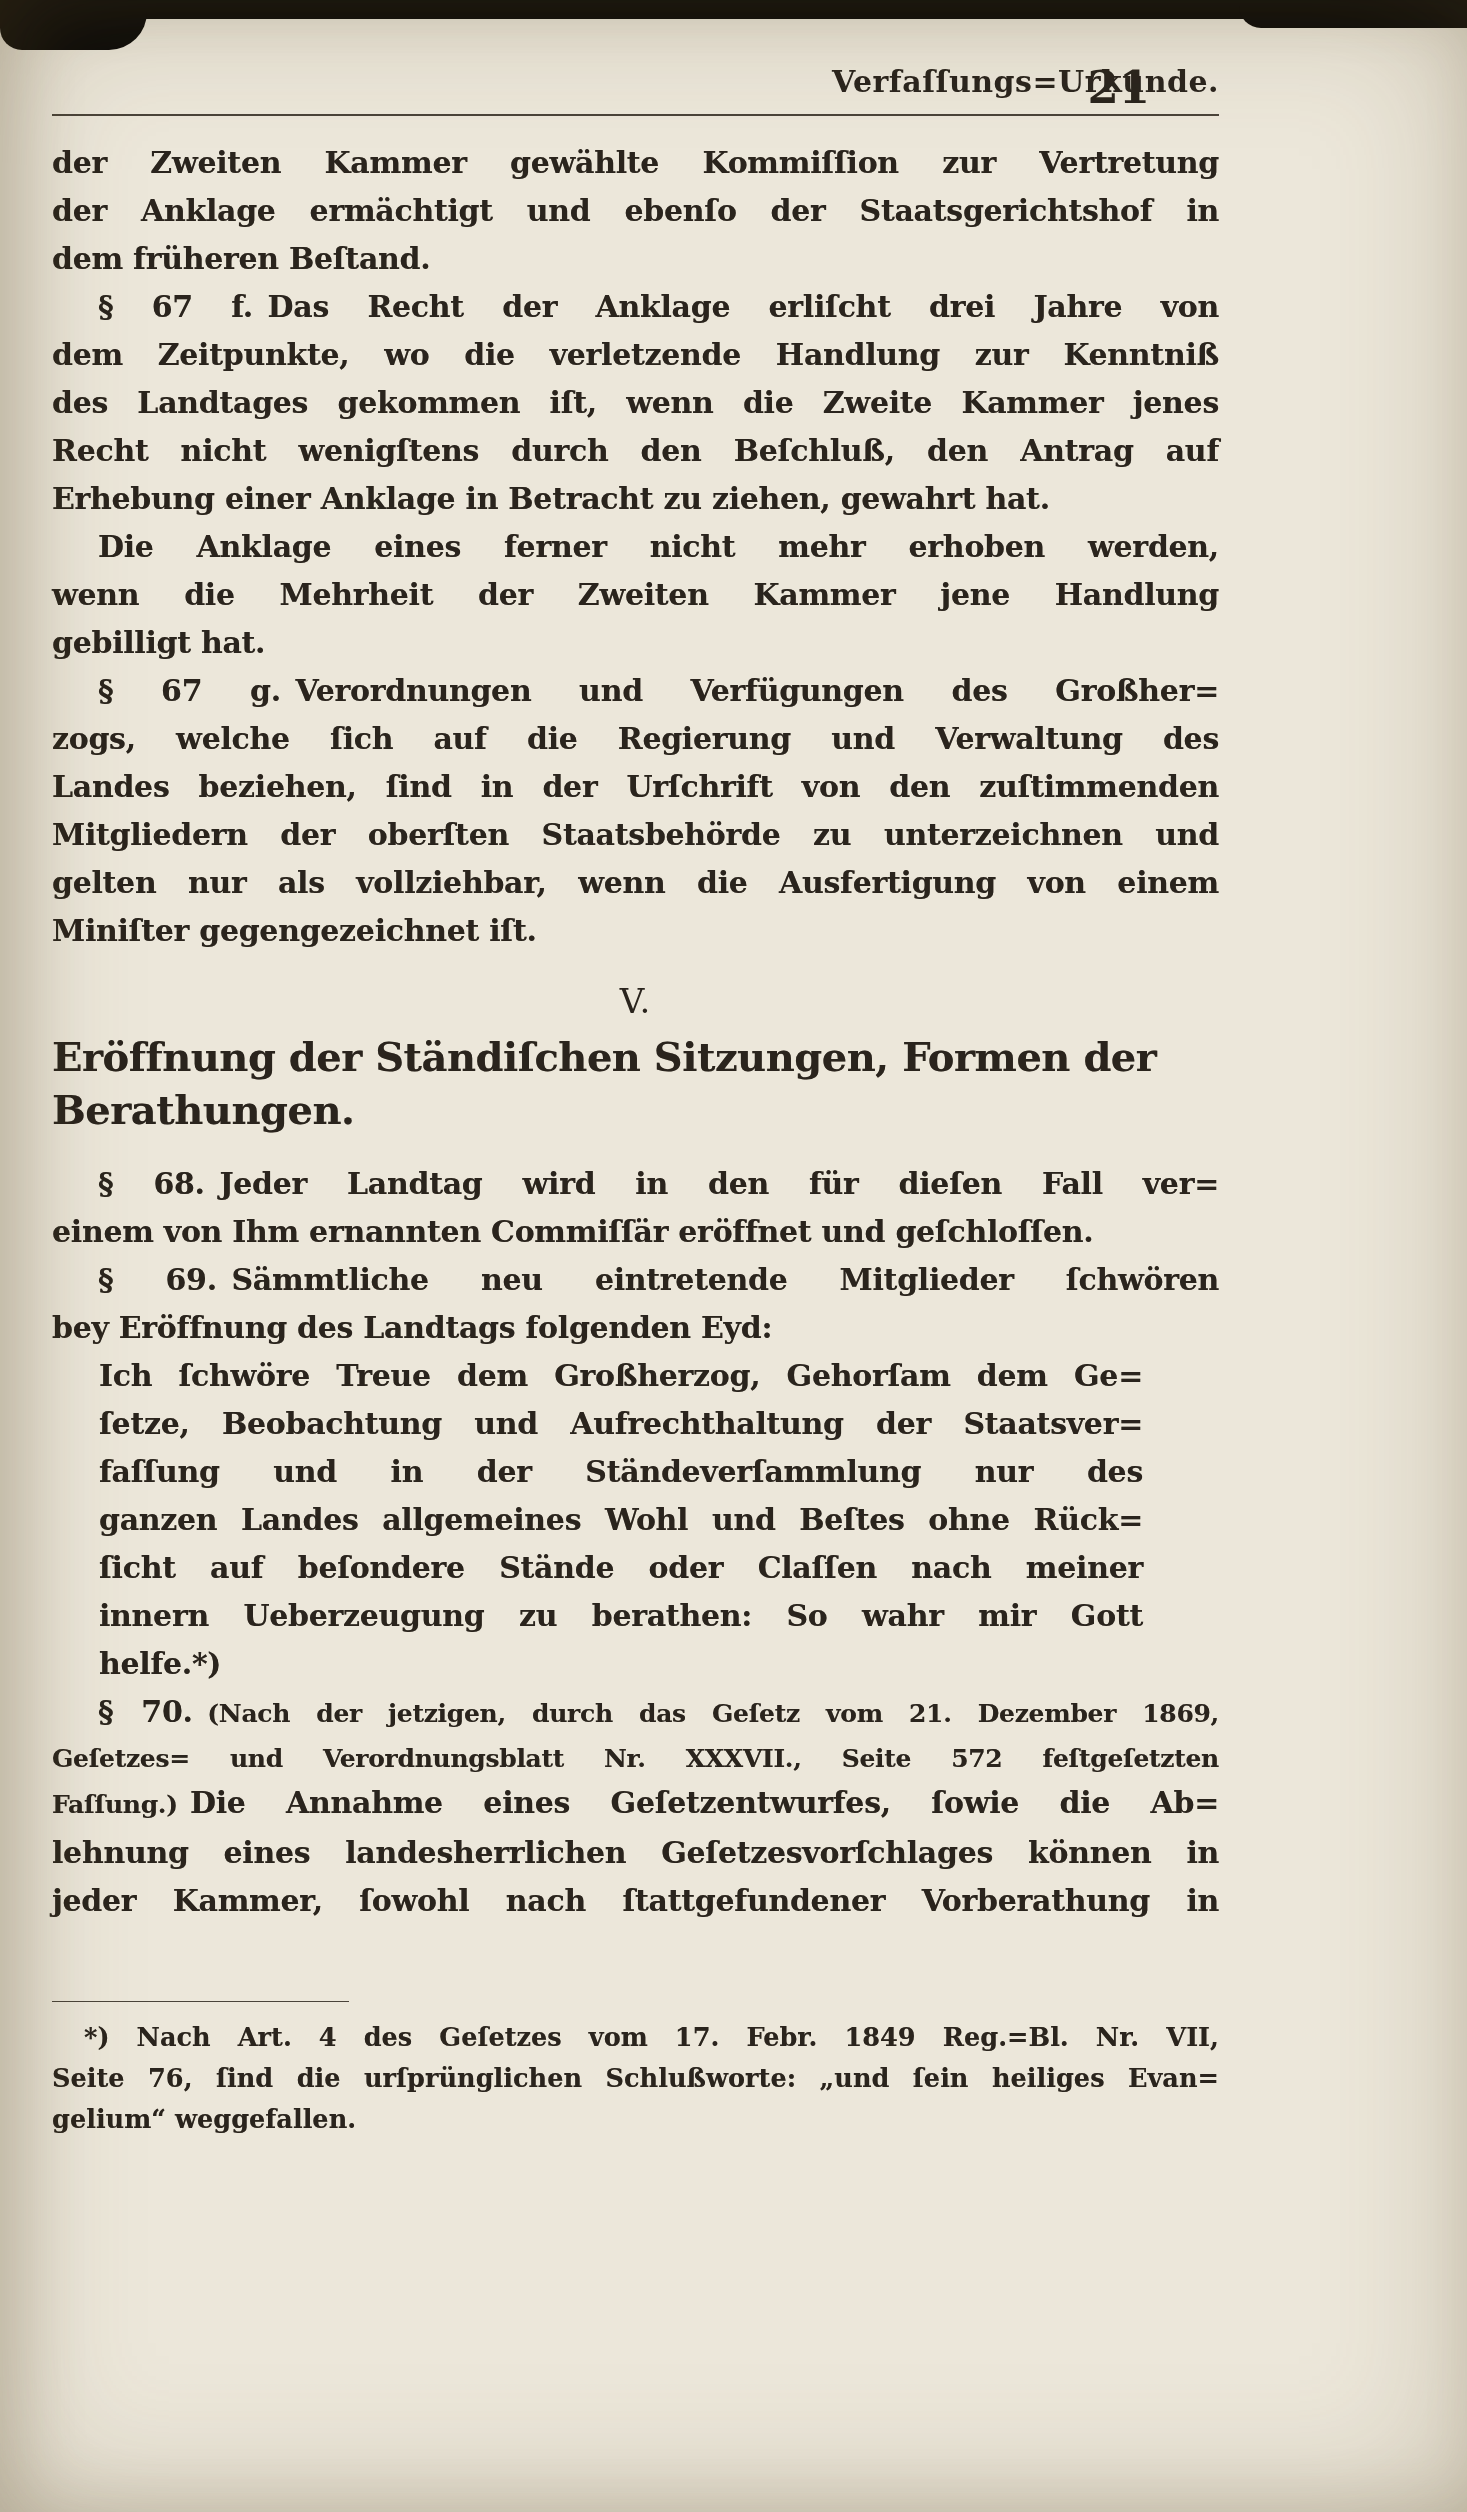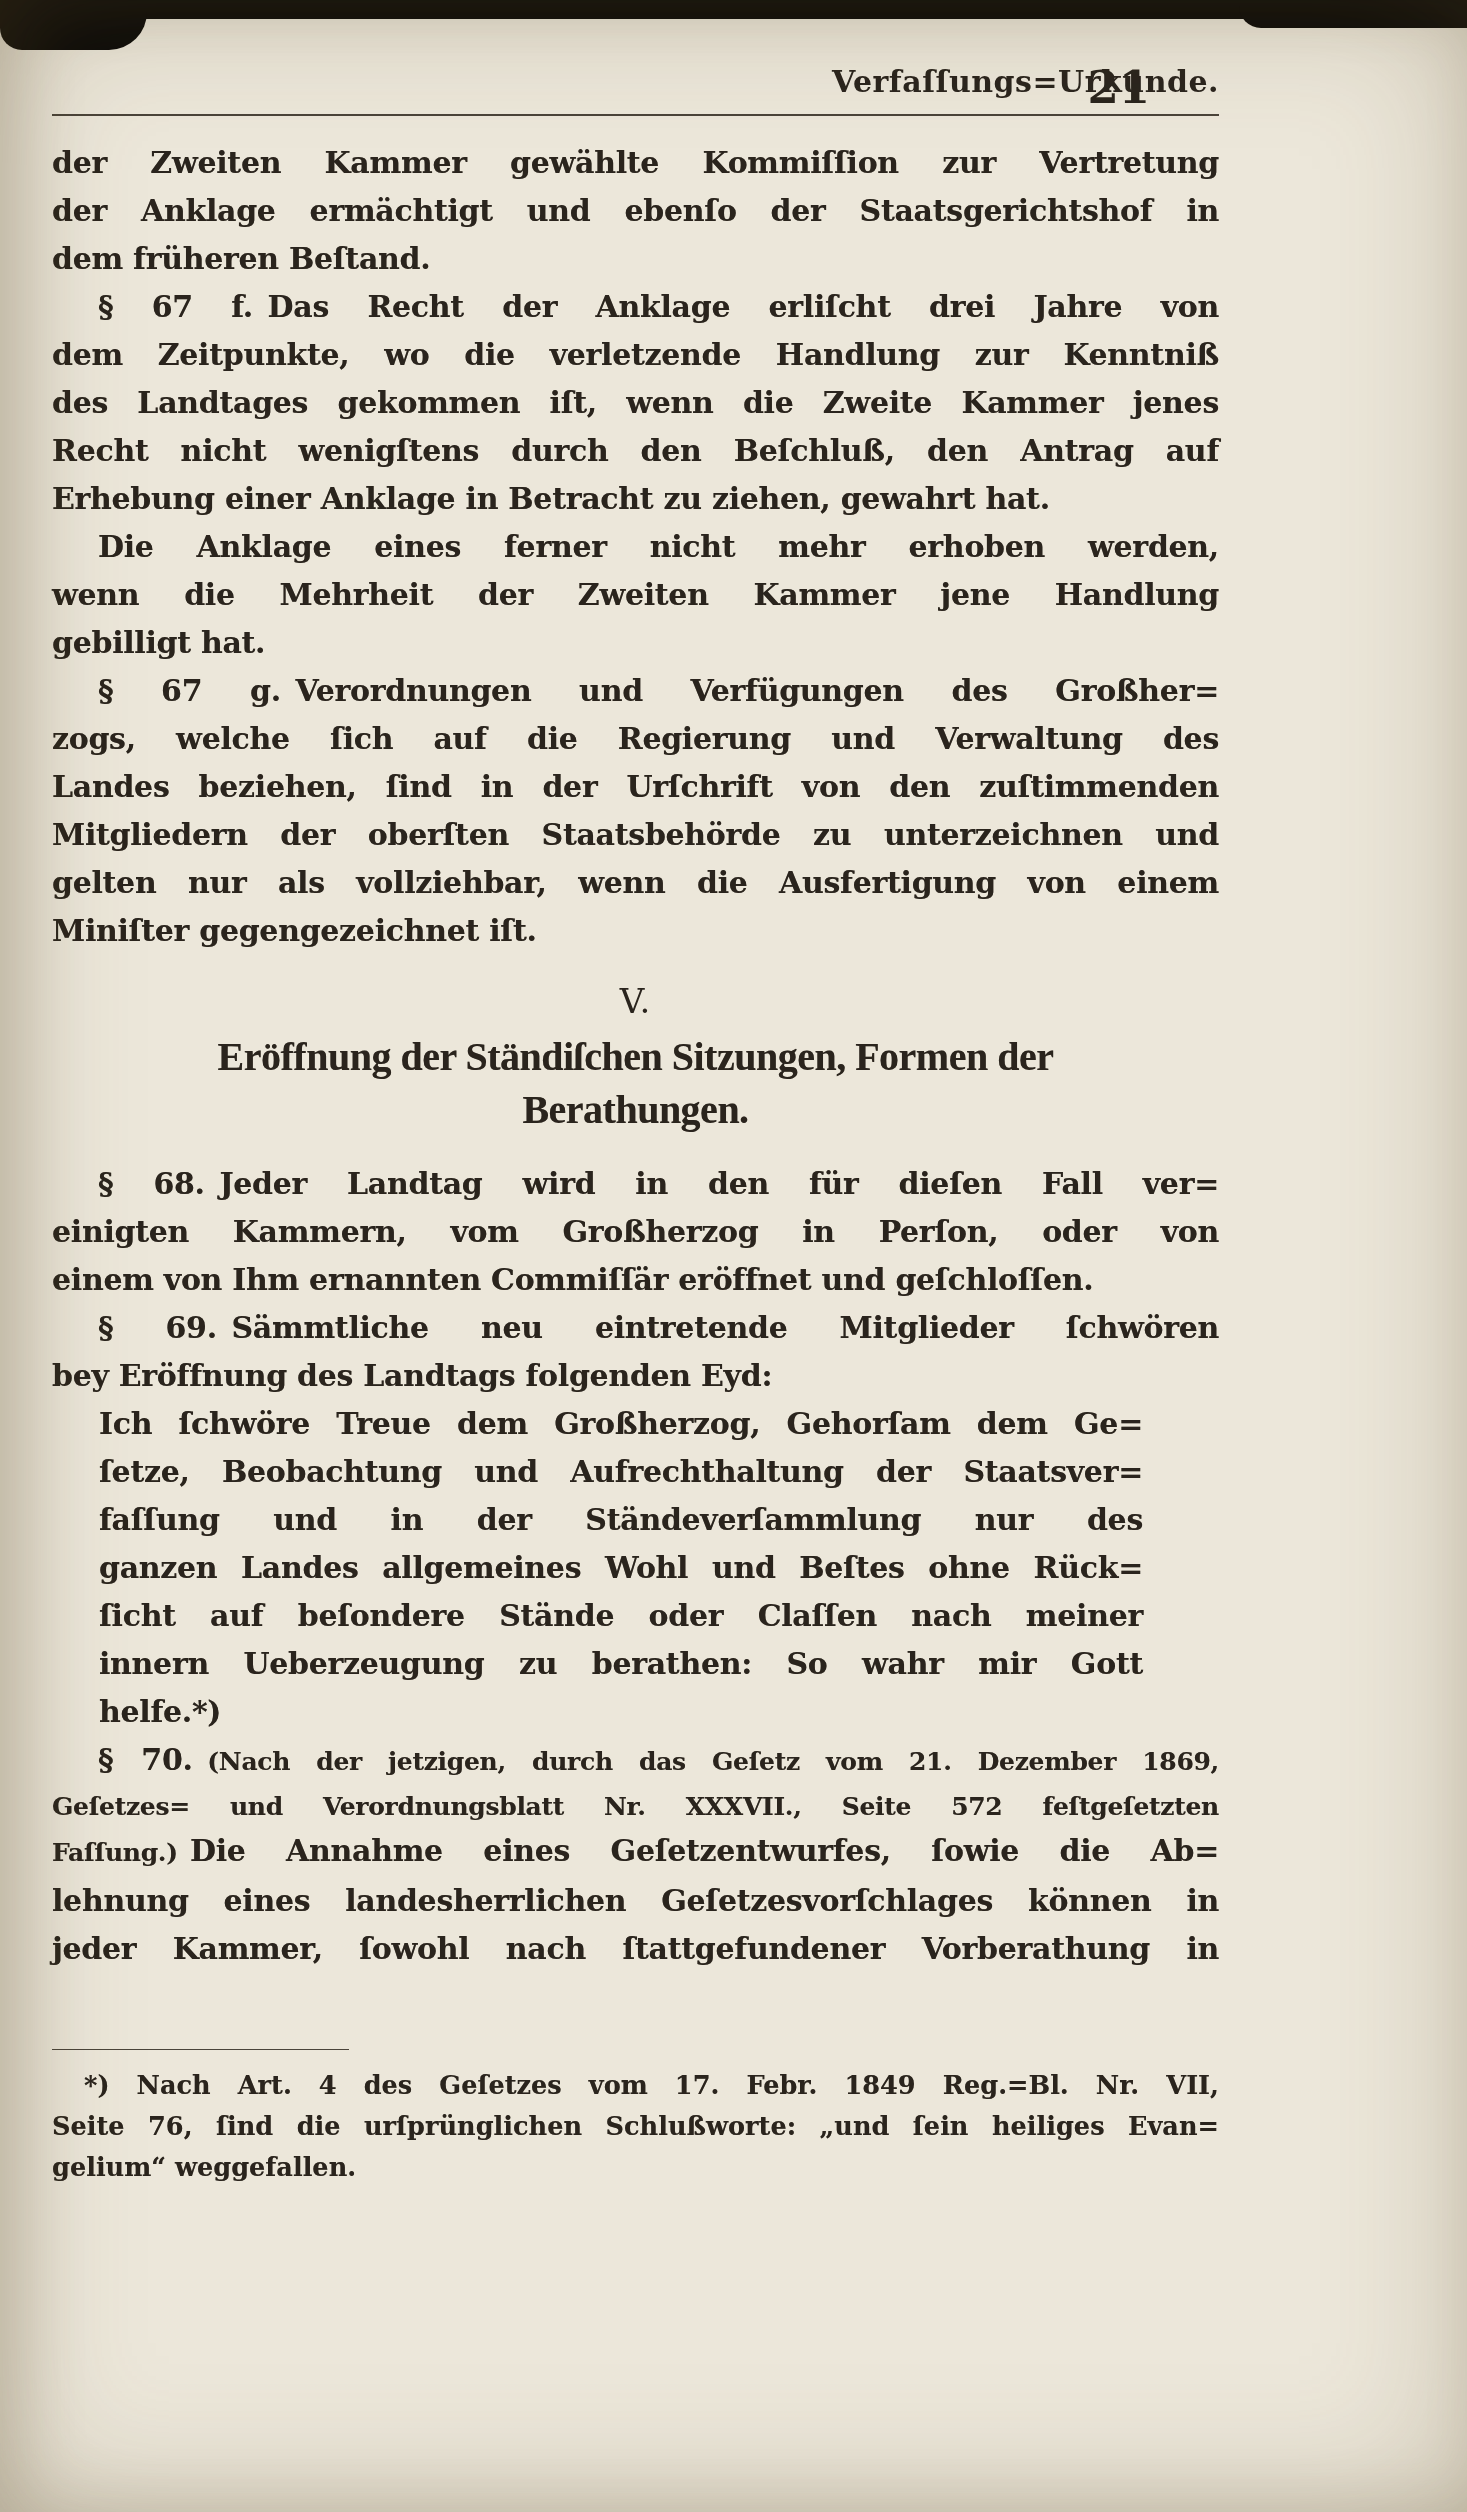--- a/index.html
+++ b/index.html
@@ -110,26 +110,25 @@
   .numeral {
     margin: 26px 0 4.4px;
     text-align: center;
     font-weight: 400;
     font-size: 34px;
     letter-spacing: 1.1px;
     text-shadow: none;
   }
   .section-title {
     margin: 8.7px 0 24px;
-    text-align: center;
+    text-align: left;
     font-weight: 700;
     font-size: 40px;
     line-height: 53px;
     letter-spacing: -0.5px;
-    font-family: Liberation Serif, serif;
   }
   .footnote {
     margin-top: 76px;
     font-weight: 700;
     text-shadow: 0 0 0.5px rgba(45, 35, 22, 0.45);
   }
   .footnote-rule {
     width: 297px;
     height: 1.6px;
     background: var(--rule, #4a443a);
@@ -183,21 +182,20 @@
         <div class="line"><span>gelten nur als vollziehbar, wenn die Ausfertigung von einem</span></div>
         <div class="line last"><span>Miniſter gegengezeichnet iſt.</span></div>
       </div>
       <div class="numeral">V.</div>
       <div class="section-title">
         <div>Eröffnung der Ständiſchen Sitzungen, Formen der</div>
         <div>Berathungen.</div>
       </div>
       <div class="para">
         <div class="line indent"><span>§ 68. Jeder Landtag wird in den für dieſen Fall ver=</span></div>
-        <div class="line"><span>einigten Kammern, vom Großherzog in Perſon, oder von</span></div>
         <div class="line last"><span>einem von Ihm ernannten Commiſſär eröffnet und geſchloſſen.</span></div>
       </div>
       <div class="para">
         <div class="line indent"><span>§ 69. Sämmtliche neu eintretende Mitglieder ſchwören</span></div>
         <div class="line last"><span>bey Eröffnung des Landtags folgenden Eyd:</span></div>
       </div>
       <div class="para oath">
         <div class="line"><span>Ich ſchwöre Treue dem Großherzog, Gehorſam dem Ge=</span></div>
         <div class="line"><span>ſetze, Beobachtung und Aufrechthaltung der Staatsver=</span></div>
         <div class="line"><span>faſſung und in der Ständeverſammlung nur des</span></div>

